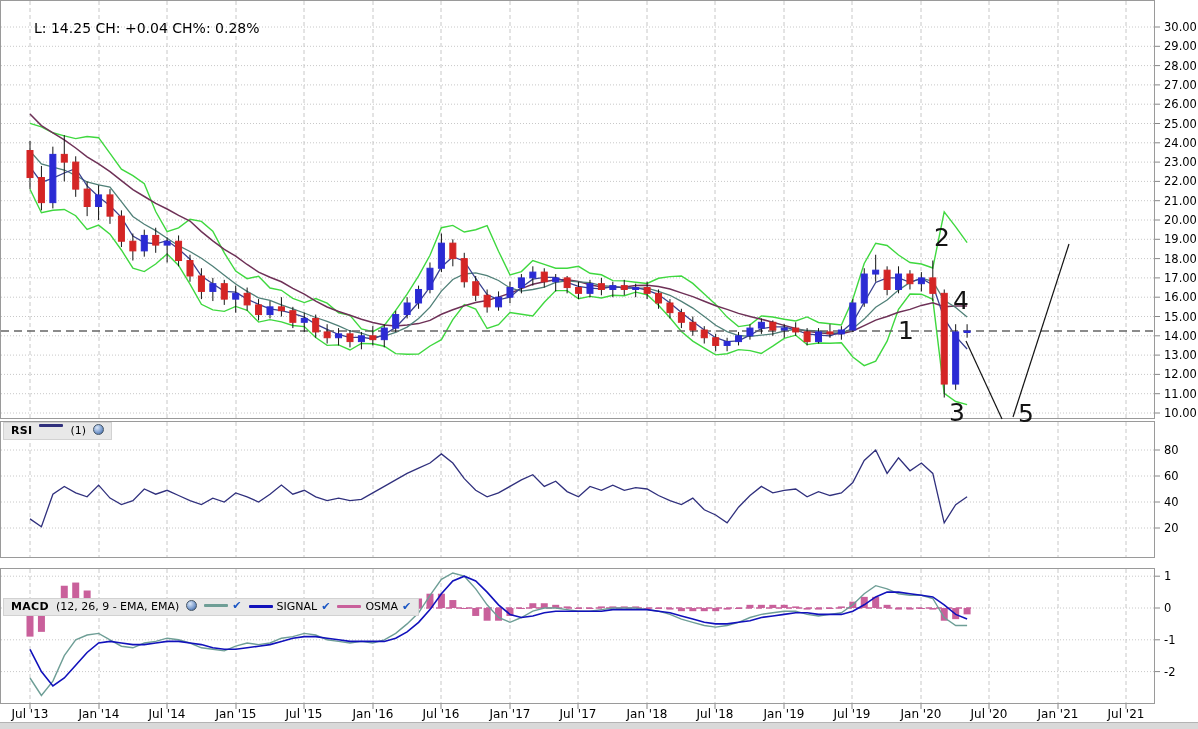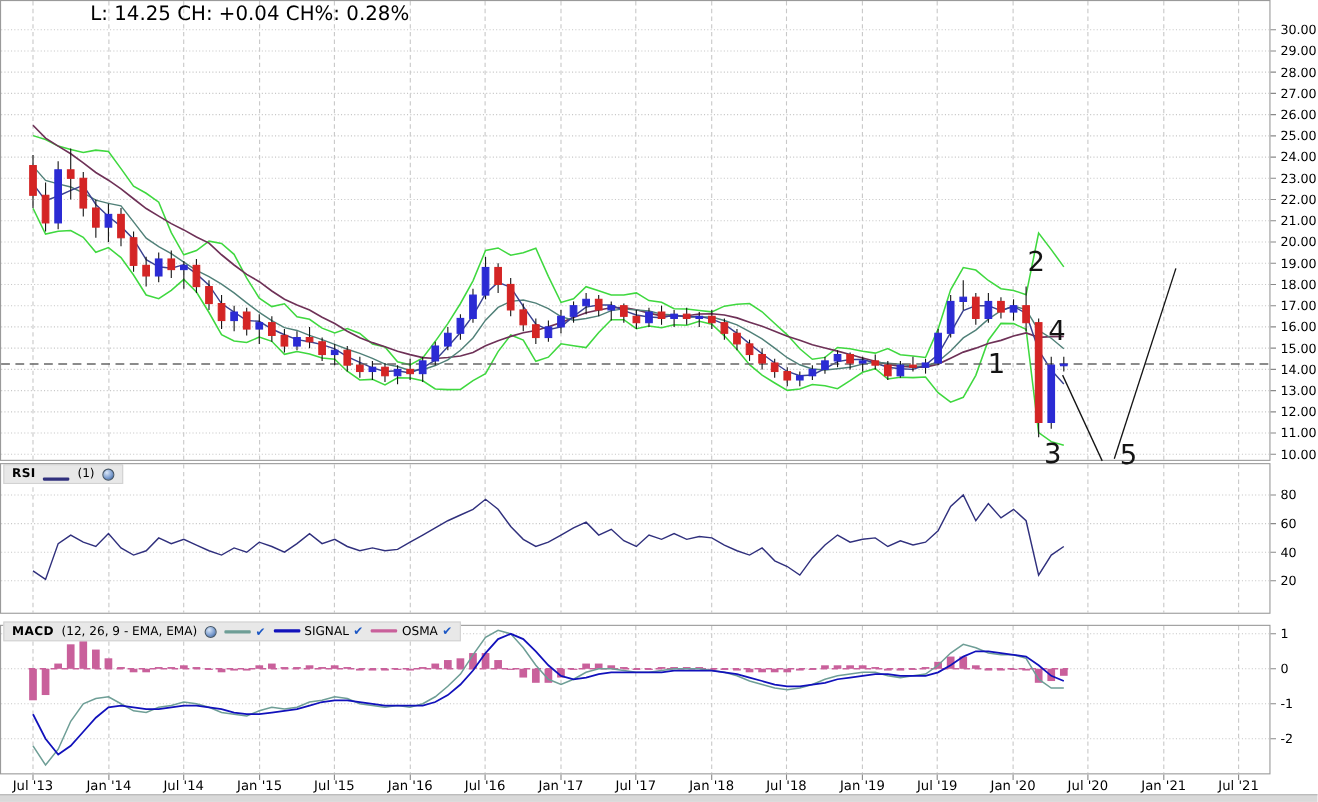--- a/index.html
+++ b/index.html
@@ -1,20 +1,20 @@
 <!DOCTYPE html>
 <html><head>
 <meta charset="utf-8">
 <style>
   html,body{margin:0;padding:0;background:#ffffff;}
   #app{position:relative;width:1198px;height:729px;background:#ffffff;overflow:hidden;
        font-family:"DejaVu Sans",sans-serif;color:#000;}
   #plot{position:absolute;left:0;top:0;}
-  .quote{position:absolute;left:34px;top:2px;font-size:18px;color:#000;white-space:nowrap;margin-left:48px;}
-  .panel-header{position:absolute;display:flex;align-items:flex-end;gap:7px;
+  .quote{position:absolute;left:34px;top:20px;font-size:14px;color:#000;white-space:nowrap;}
+  .panel-header{position:absolute;display:flex;align-items:flex-start;gap:7px;
        background:#e8e8e8;border:1px solid #d2d2d2;padding:1px 7px 2px 7px;font-size:11px;}
   .panel-header .title{font-weight:bold;letter-spacing:0.3px;}
   .line-sample{display:inline-block;width:24px;height:3px;border-radius:1px;}
   .gear{display:inline-block;width:11px;height:11px;border-radius:50%;
        background:radial-gradient(circle at 35% 30%, #d9e6f7 0%, #7e9fd0 55%, #2f5794 100%);
        border:1px solid #456;box-sizing:border-box;cursor:pointer;}
   .chk{color:#1a56c4;font-size:11px;line-height:11px;cursor:pointer;}
   .legend-item{display:flex;align-items:center;gap:4px;}
   #hscroll{position:absolute;left:0;top:722px;width:1198px;height:7px;
        background:#d9d9d9;border-top:1px solid #b3b3b3;box-sizing:border-box;}
@@ -482,21 +482,21 @@
 
   <div class="quote">L: 14.25 CH: +0.04 CH%: 0.28%</div>
 
   <div class="panel-header" style="left:3px;top:422px;">
     <span class="title">RSI</span>
     <span class="line-sample" id="rsi-sample" style="background: rgb(48, 48, 125);"></span>
     <span>(1)</span>
     <span class="gear"></span>
   </div>
 
-  <div class="panel-header" style="left:3px;top:565px;">
+  <div class="panel-header" style="left:3px;top:598px;">
     <span class="title">MACD</span>
     <span>(12, 26, 9 - EMA, EMA)</span>
     <span class="gear"></span>
     <span class="legend-item">
       <span class="line-sample" id="macd-sample" style="background: rgb(110, 158, 150);"></span>
       <span class="chk">✔</span>
     </span>
     <span class="legend-item">
       <span class="line-sample" id="signal-sample" style="background: rgb(17, 17, 187);"></span>
       <span>SIGNAL</span>

